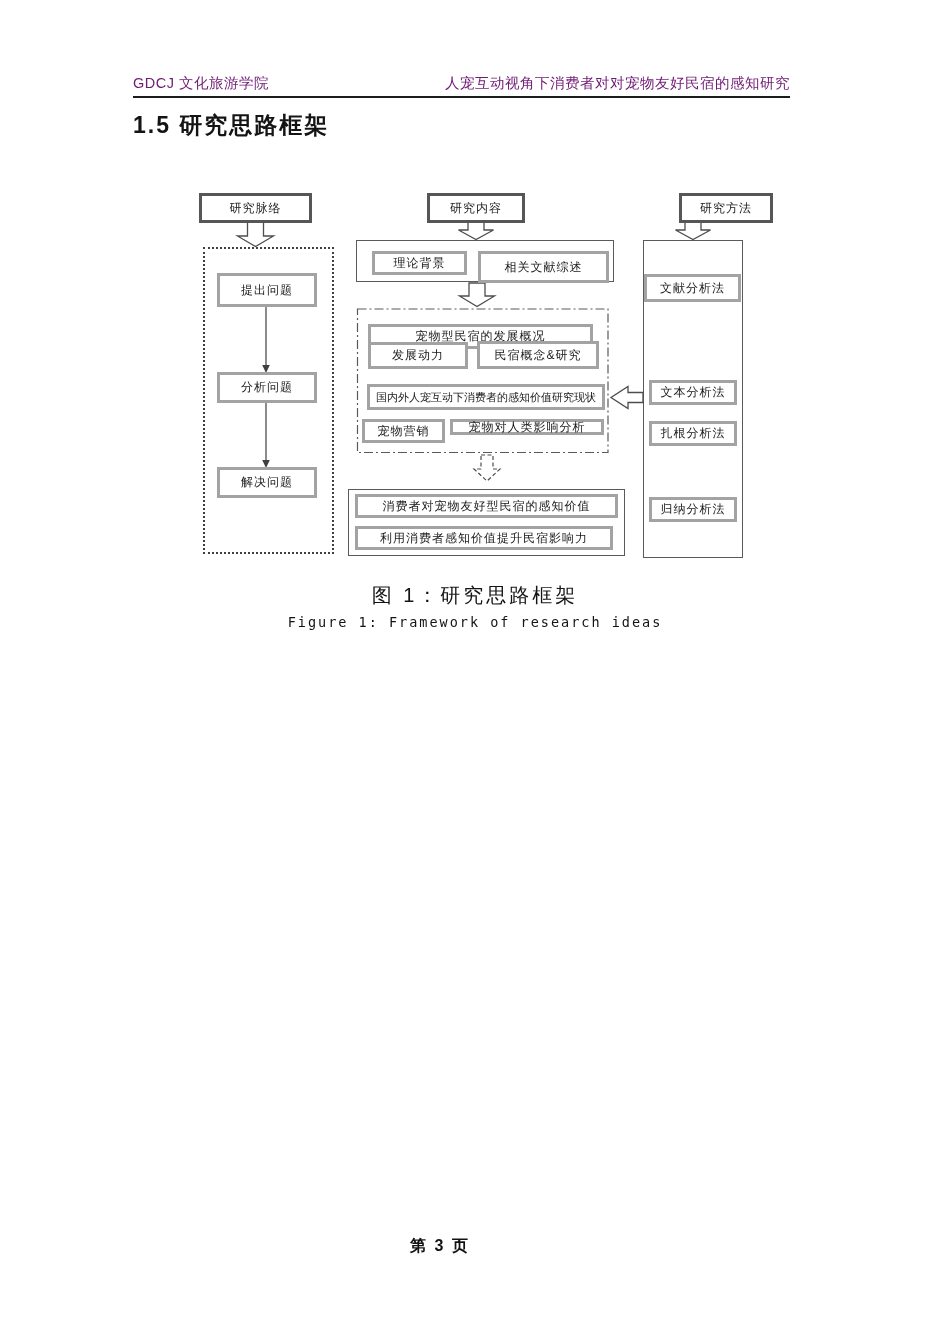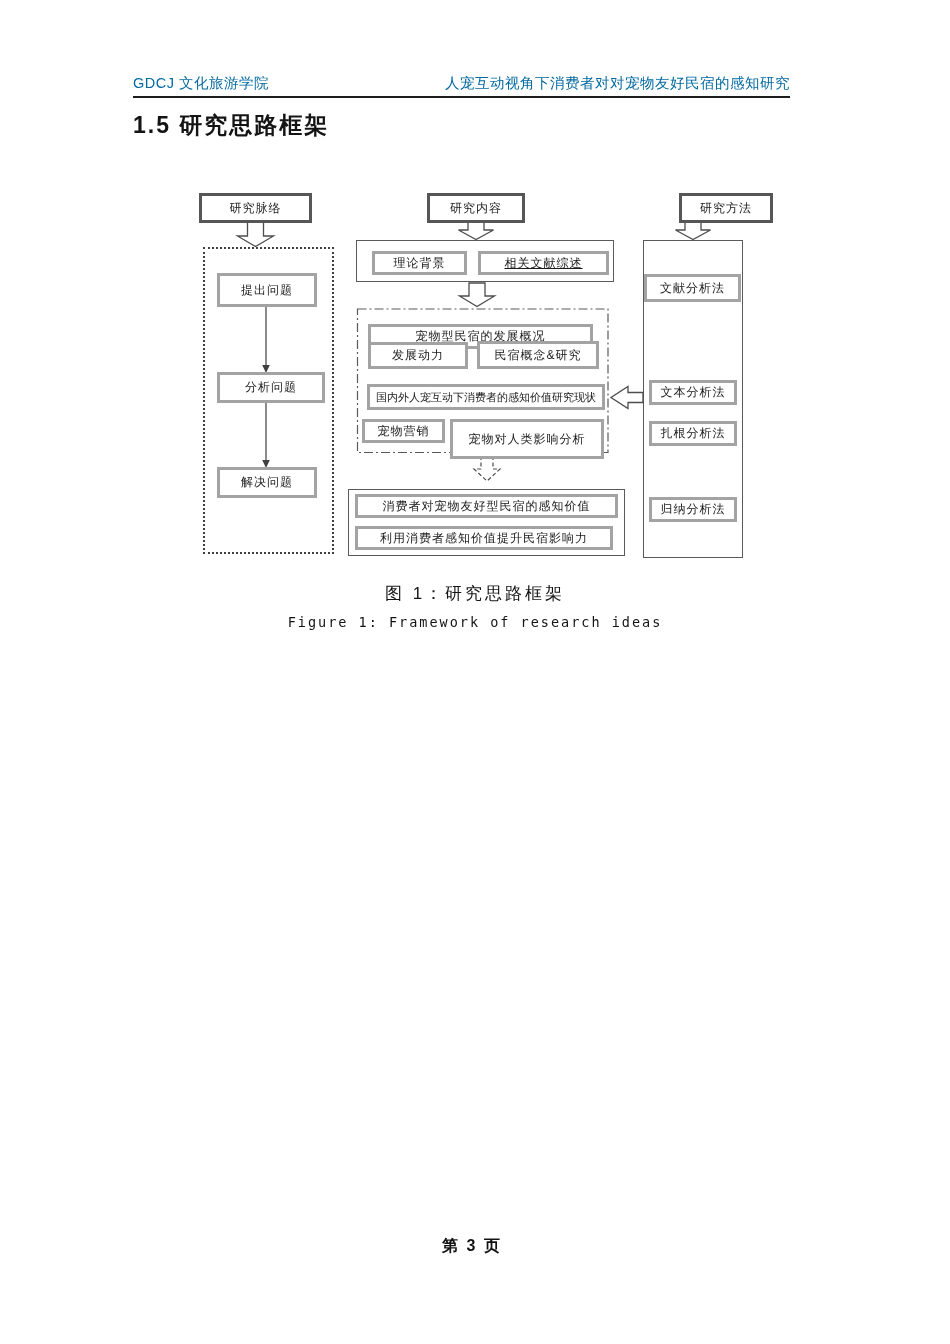--- a/index.html
+++ b/index.html
@@ -5,49 +5,49 @@
   html,body { margin:0; padding:0; background:#e8e8e8; }
   .page {
     position:relative; width:950px; height:1344px; margin:0 auto;
     background:#ffffff; overflow:hidden;
     font-family:"Liberation Sans","DejaVu Sans",sans-serif; color:#111;
   }
   .hdr-row {
     position:absolute; left:133px; top:74px; width:657px;
     display:flex; justify-content:space-between; align-items:flex-end;
     border-bottom:2px solid #1c1c1c; padding-bottom:3px;
-    font-size:14.5px; letter-spacing:0.5px; color:#0369a1;
+    font-size:14.5px; letter-spacing:0.5px; color:#701a75;
   }
   .sec-title {
     position:absolute; left:133px; top:110px;
     font-size:23px; letter-spacing:2px; font-weight:600; color:#141414;
   }
   .container { position:absolute; box-sizing:border-box; background:transparent; }
   .cont-solid { border:1.5px solid #5a5a5a; }
   .cont-dotted { border:2px dotted #3f3f3f; }
   .box {
     position:absolute; box-sizing:border-box; border:3px solid #a3a3a3;
     background:#fff; display:flex; align-items:center; justify-content:center;
     font-size:12px; white-space:nowrap; color:#1a1a1a; letter-spacing:1px;
   }
   .box.hdr { border-color:#565656; }
   .box.small { font-size:11px; letter-spacing:0; }
   .overlay { position:absolute; left:0; top:0; width:950px; height:700px; }
   .cap-zh {
     position:absolute; left:0; top:582px; width:950px; text-align:center;
-    font-size:17px; letter-spacing:3px; color:#141414;
+    font-size:20px; letter-spacing:3px; color:#141414;
   }
   .cap-en {
     position:absolute; left:0; top:614px; width:950px; text-align:center;
     font-family:"DejaVu Sans Mono","Liberation Mono",monospace;
     font-size:13.5px; letter-spacing:2px; color:#141414;
   }
   .page-num {
     position:absolute; left:0; top:1236px; width:880px; text-align:center;
-    font-size:16px; font-weight:bold; letter-spacing:2px; color:#121212;margin-left:32px;
+    font-size:16px; font-weight:bold; letter-spacing:2px; color:#121212;
   }
 </style>
 </head>
 <body>
 
 <div class="page">
 
   <div class="hdr-row">
     <span>GDCJ 文化旅游学院</span>
     <span>人宠互动视角下消费者对对宠物友好民宿的感知研究</span>
@@ -78,32 +78,32 @@
     <polygon points="262.2,365 269.8,365 266,373" fill="#3f3f3f"></polygon>
     <line x1="266" y1="403" x2="266" y2="461" stroke="#3f3f3f" stroke-width="1.2"></line>
     <polygon points="262.2,460 269.8,460 266,468" fill="#3f3f3f"></polygon>
   </svg>
 
   <div class="box hdr" style="left:199px; top:193px; width:113px; height:30px;">研究脉络</div>
   <div class="box hdr" style="left:427px; top:193px; width:98px; height:30px;">研究内容</div>
   <div class="box hdr" style="left:647px; top:193px; width:94px; height:30px;margin-left:32px;">研究方法</div>
 
   <div class="box" style="left:217px; top:273px; width:100px; height:34px;">提出问题</div>
-  <div class="box" style="left:217px; top:372px; width:108px; height:31px;">分析问题</div>
+  <div class="box" style="left:217px; top:372px; width:100px; height:31px;">分析问题</div>
   <div class="box" style="left:217px; top:467px; width:100px; height:31px;">解决问题</div>
 
   <div class="box" style="left:372px; top:251px; width:95px; height:24px;">理论背景</div>
-  <div class="box" style="left:478px; top:251px; width:131px; height:24px;text-decoration:underline;">相关文献综述</div>
+  <div class="box" style="left:478px; top:251px; width:131px; height:32px;">相关文献综述</div>
 
   <div class="box" style="left:368px; top:312px; width:225px; height:25px;margin-top:12px;">宠物型民宿的发展概况</div>
   <div class="box" style="left:368px; top:342px; width:100px; height:27px;">发展动力</div>
   <div class="box" style="left:477px; top:341px; width:122px; height:28px;">民宿概念&amp;研究</div>
   <div class="box small" style="left:367px; top:384px; width:238px; height:26px;">国内外人宠互动下消费者的感知价值研究现状</div>
   <div class="box" style="left:362px; top:419px; width:83px; height:24px;">宠物营销</div>
-  <div class="box" style="left:450px; top:419px; width:154px; height:40px;">宠物对人类影响分析</div>
+  <div class="box" style="left:450px; top:419px; width:154px; height:16px;">宠物对人类影响分析</div>
 
   <div class="box" style="left:355px; top:494px; width:263px; height:24px;">消费者对宠物友好型民宿的感知价值</div>
   <div class="box" style="left:355px; top:526px; width:258px; height:24px;">利用消费者感知价值提升民宿影响力</div>
 
   <div class="box" style="left:644px; top:274px; width:97px; height:28px;">文献分析法</div>
   <div class="box" style="left:649px; top:380px; width:88px; height:25px;">文本分析法</div>
   <div class="box" style="left:649px; top:421px; width:88px; height:25px;">扎根分析法</div>
   <div class="box" style="left:649px; top:497px; width:88px; height:25px;">归纳分析法</div>
 
   <div class="cap-zh">图 1：研究思路框架</div>

